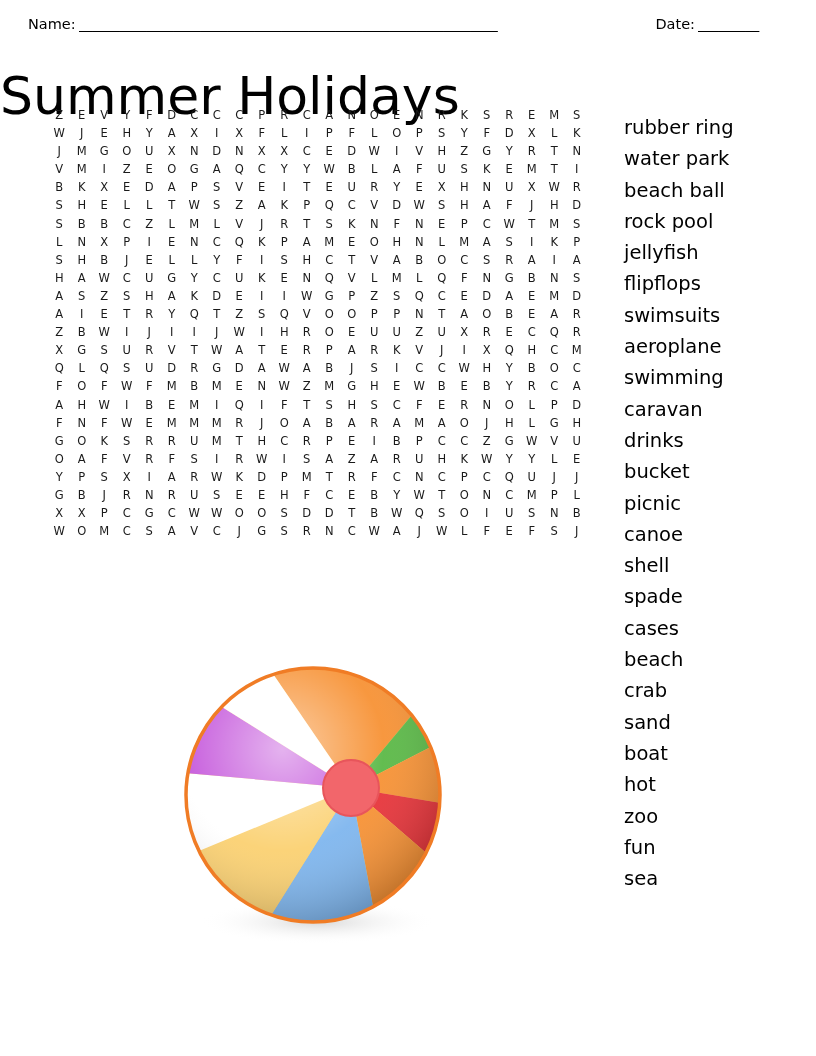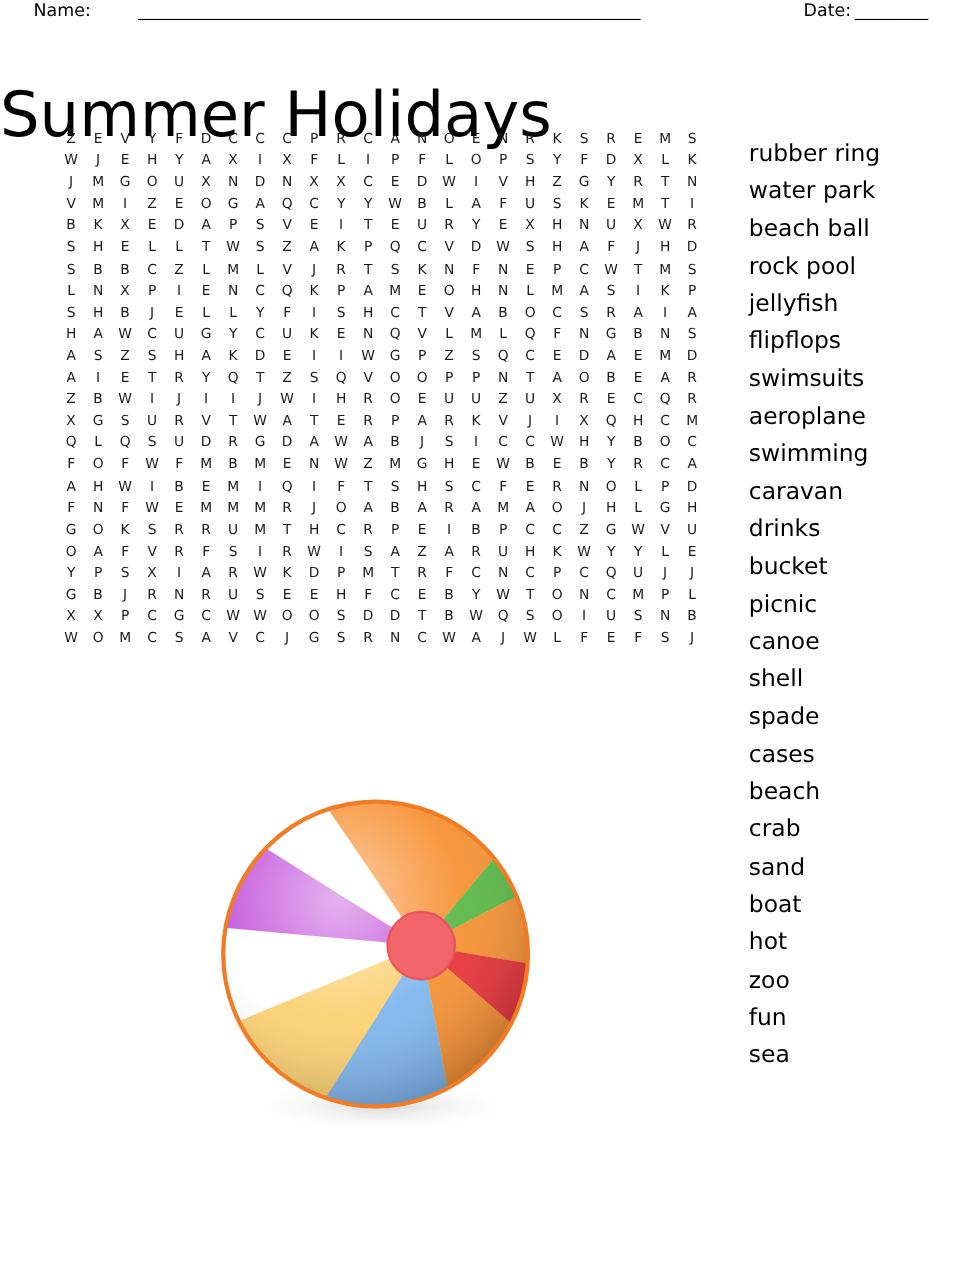--- a/index.html
+++ b/index.html
@@ -19,21 +19,21 @@
     position: relative;
     width: 816px;
     height: 1056px;
     box-sizing: border-box;
     padding: 0;
   }
 
   
   .header-row {
     position: absolute;
-    top: 1px;
+    top: 16px;
     left: 28px;
     right: 28px;
     height: 26px;
     display: flex;
     align-items: flex-start;
     justify-content: space-between;
     font-size: 14.5px;
     font-family: "DejaVu Sans", sans-serif;
   }
   .name-group, .date-group {
@@ -43,21 +43,21 @@
   }
   .field-label {
     font-size: 14.5px;
     margin-right: 3px;
   }
   .blank-line {
     display: inline-block;
     letter-spacing: -0.5px;
     font-size: 14.5px;
   }
-  .name-group .blank-line { width: 555px; overflow: hidden; margin-left: 36px; }
+  .name-group .blank-line { width: 555px; overflow: hidden; }
   .date-group .blank-line { width: 90px; overflow: hidden; }
 
   
   .puzzle-title {
     position: absolute;
     top: 32px;
     left: 0;
     width: 649px;
     text-align: left;
     font-size: 52px;

